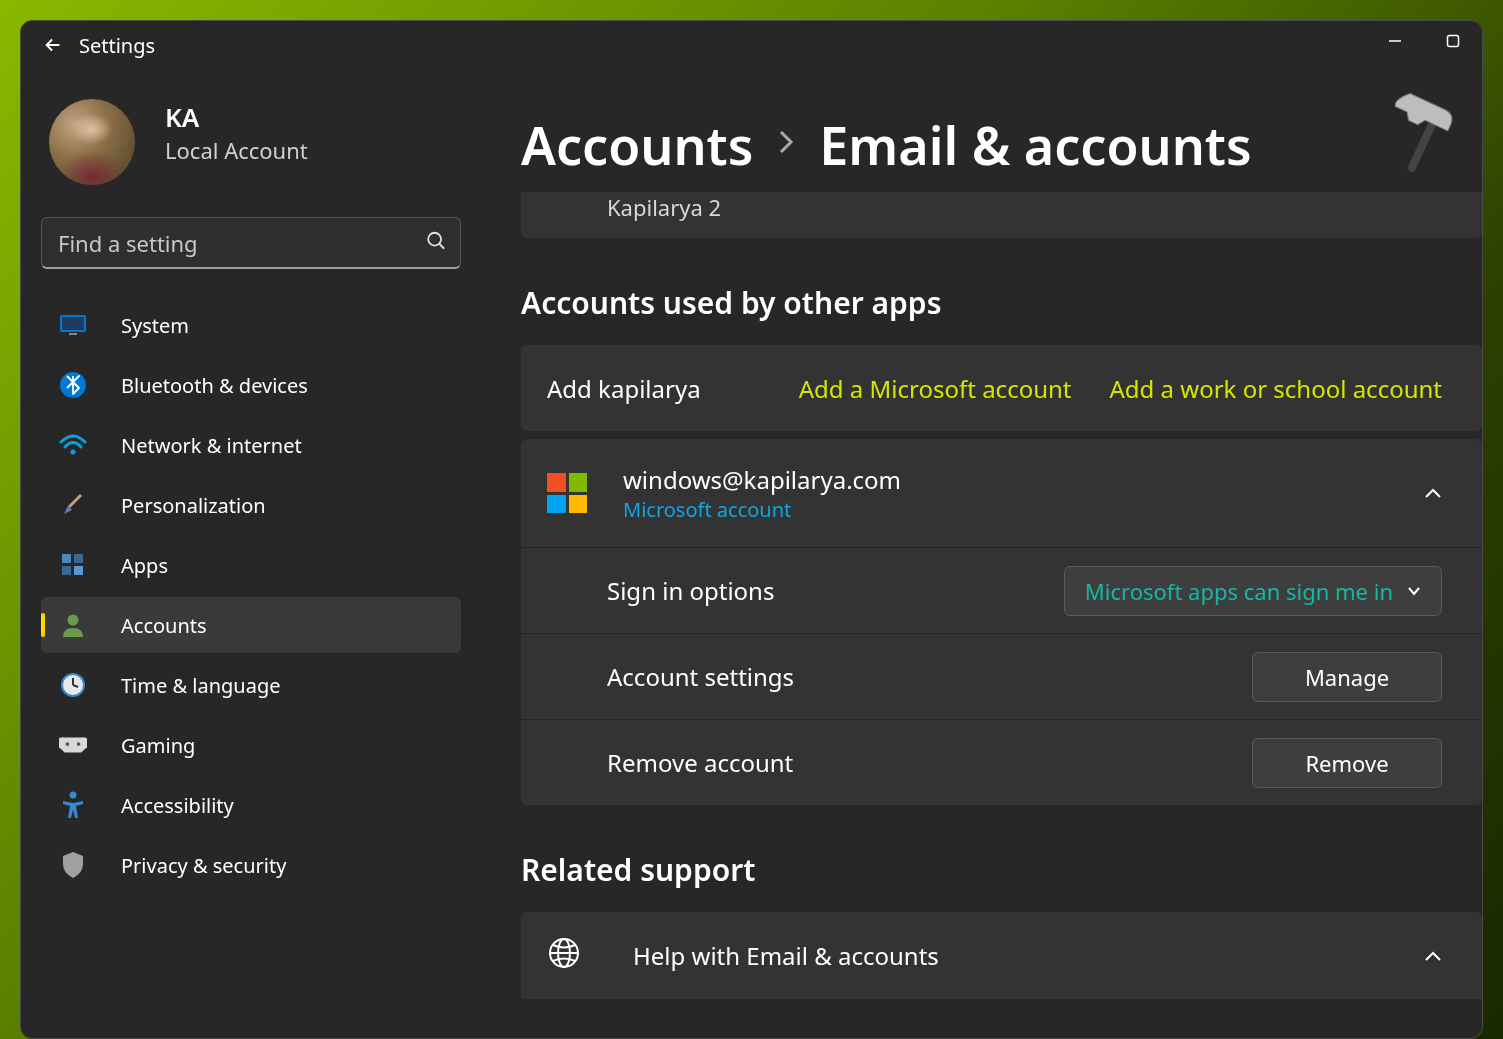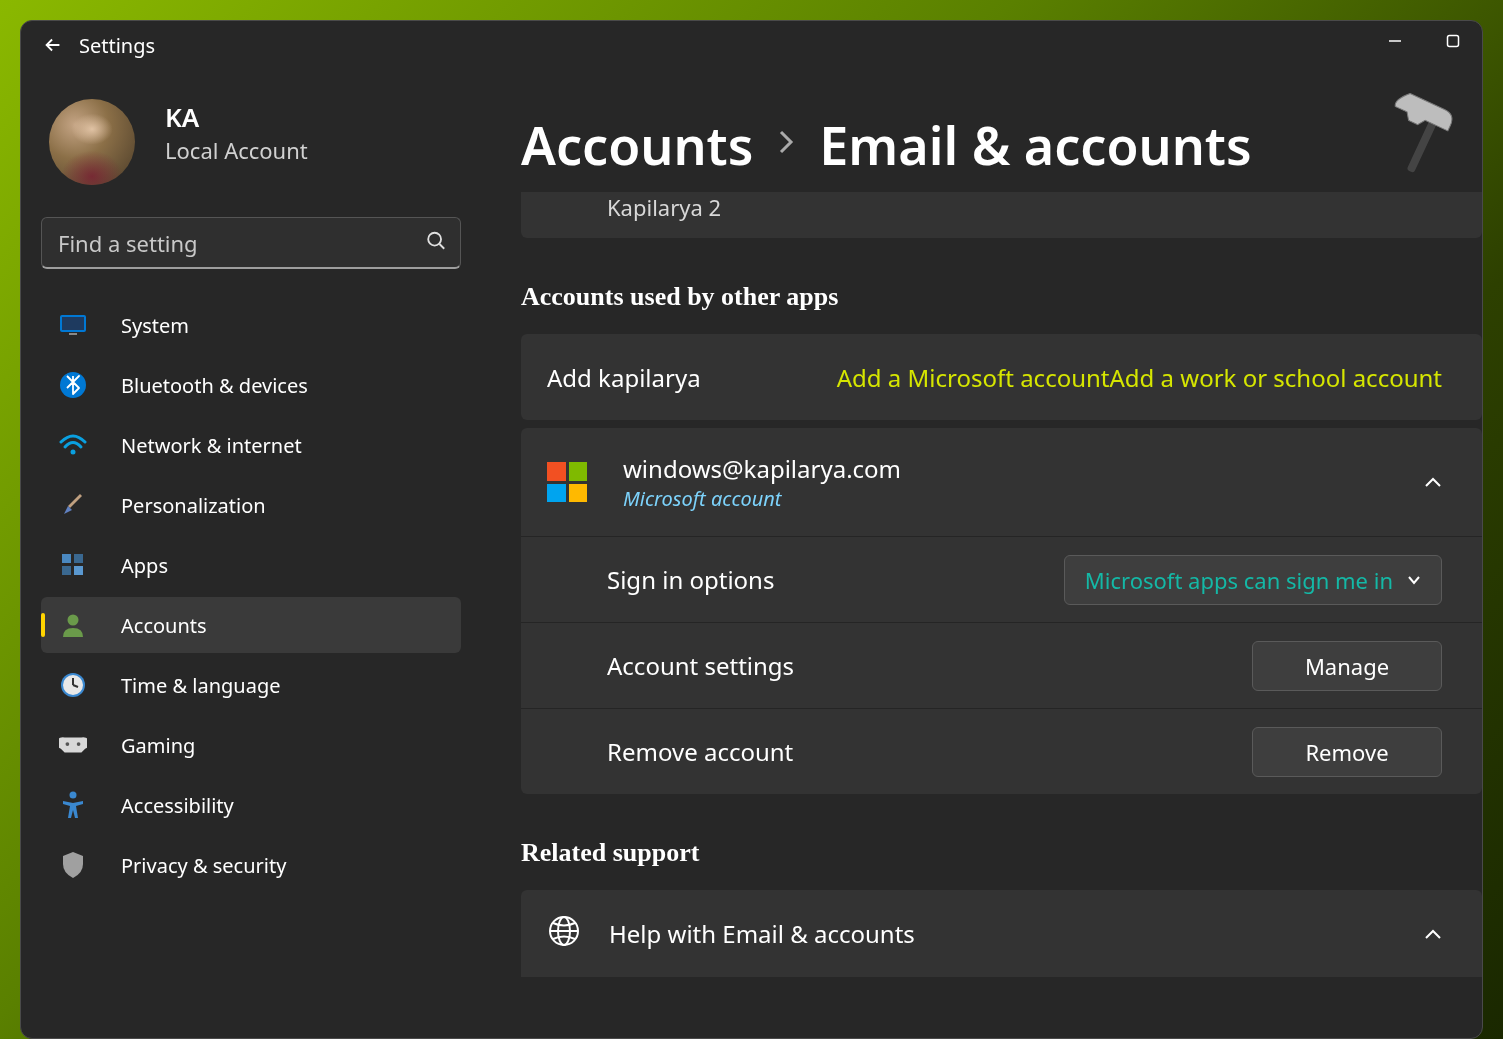--- a/index.html
+++ b/index.html
@@ -118,55 +118,54 @@
   .bc-sep { color: #aaa; font-size: 28px; }
   .bc-current { color: #fff; font-size: 52px; font-weight: 600; }
   .partial-card {
     background: #333333;
     border-radius: 0 0 6px 6px;
     padding: 0 0 16px 86px;
     margin-bottom: 44px;
   }
   .partial-label { color: #d8d8d8; font-size: 22px; }
   .section-heading {
-    color: #fff; font-size: 26px; font-weight: 600;
+    color: #fff; font-size: 30px; font-weight: 600;
     margin-bottom: 22px;
-    font-family: Liberation Serif, serif;
   }
   .card {
     background: #333333;
     border-radius: 6px;
     margin-bottom: 8px;
   }
   .row {
     display: flex; align-items: center;
     min-height: 86px;
     padding: 0 40px 0 26px;
     border-top: 1px solid #252525;
   }
   .row:first-child { border-top: none; }
   .row-label { color: #fff; font-size: 24px; flex: 1; }
   .row-sub-label { color: #fff; font-size: 24px; padding-left: 60px; flex: 1; }
-  .row .links { display: flex; }
+  .row .links { display: flex; gap: 38px; }
   .link-text { color: #d6e600; font-size: 24px; cursor: pointer; }
   .account-header {
     display: flex; align-items: center; gap: 36px;
     padding: 24px 40px 24px 26px;
     cursor: pointer;
   }
   .ms-logo {
     width: 40px; height: 40px; display: grid;
     grid-template-columns: 1fr 1fr; grid-template-rows: 1fr 1fr; gap: 3px;
   }
   .ms-logo div:nth-child(1){background:#f25022;}
   .ms-logo div:nth-child(2){background:#7fba00;}
   .ms-logo div:nth-child(3){background:#00a4ef;}
   .ms-logo div:nth-child(4){background:#ffb900;}
   .account-email { color: #fff; font-size: 24px; }
-  .account-type { color: #7dd3fc; font-size: 20px; font-style: italic; }
+  .account-type { color: #0ea5e9; font-size: 20px; }
   .chevron { color: #fff; margin-left: auto; }
   .dropdown {
     background: #3e3e3e;
     border: 1px solid #5a5a5a;
     border-radius: 6px;
     height: 50px;
     display: flex; align-items: center; gap: 14px;
     padding: 0 20px;
     color: #14b8a6; font-size: 22px;
     cursor: pointer;
@@ -182,21 +181,21 @@
   }
   .support-card {
     background: #333333;
     border-radius: 6px 6px 0 0;
     display: flex; align-items: center; gap: 28px;
     padding: 24px 40px 24px 26px;
     margin-top: 22px;
     cursor: pointer;
   }
   .globe-icon { color: #fff; }
-  .support-label { color: #fff; font-size: 24px; flex: 1; }
+  .support-label { color: #fff; font-size: 24px; flex: 1; margin-left: 24px; }
   .hammer {
     position: absolute;
     top: 70px; right: 18px;
     width: 90px; height: 90px;
     pointer-events: none;
     opacity: 0.85;
   }
 </style>
 </head>
 <body>

